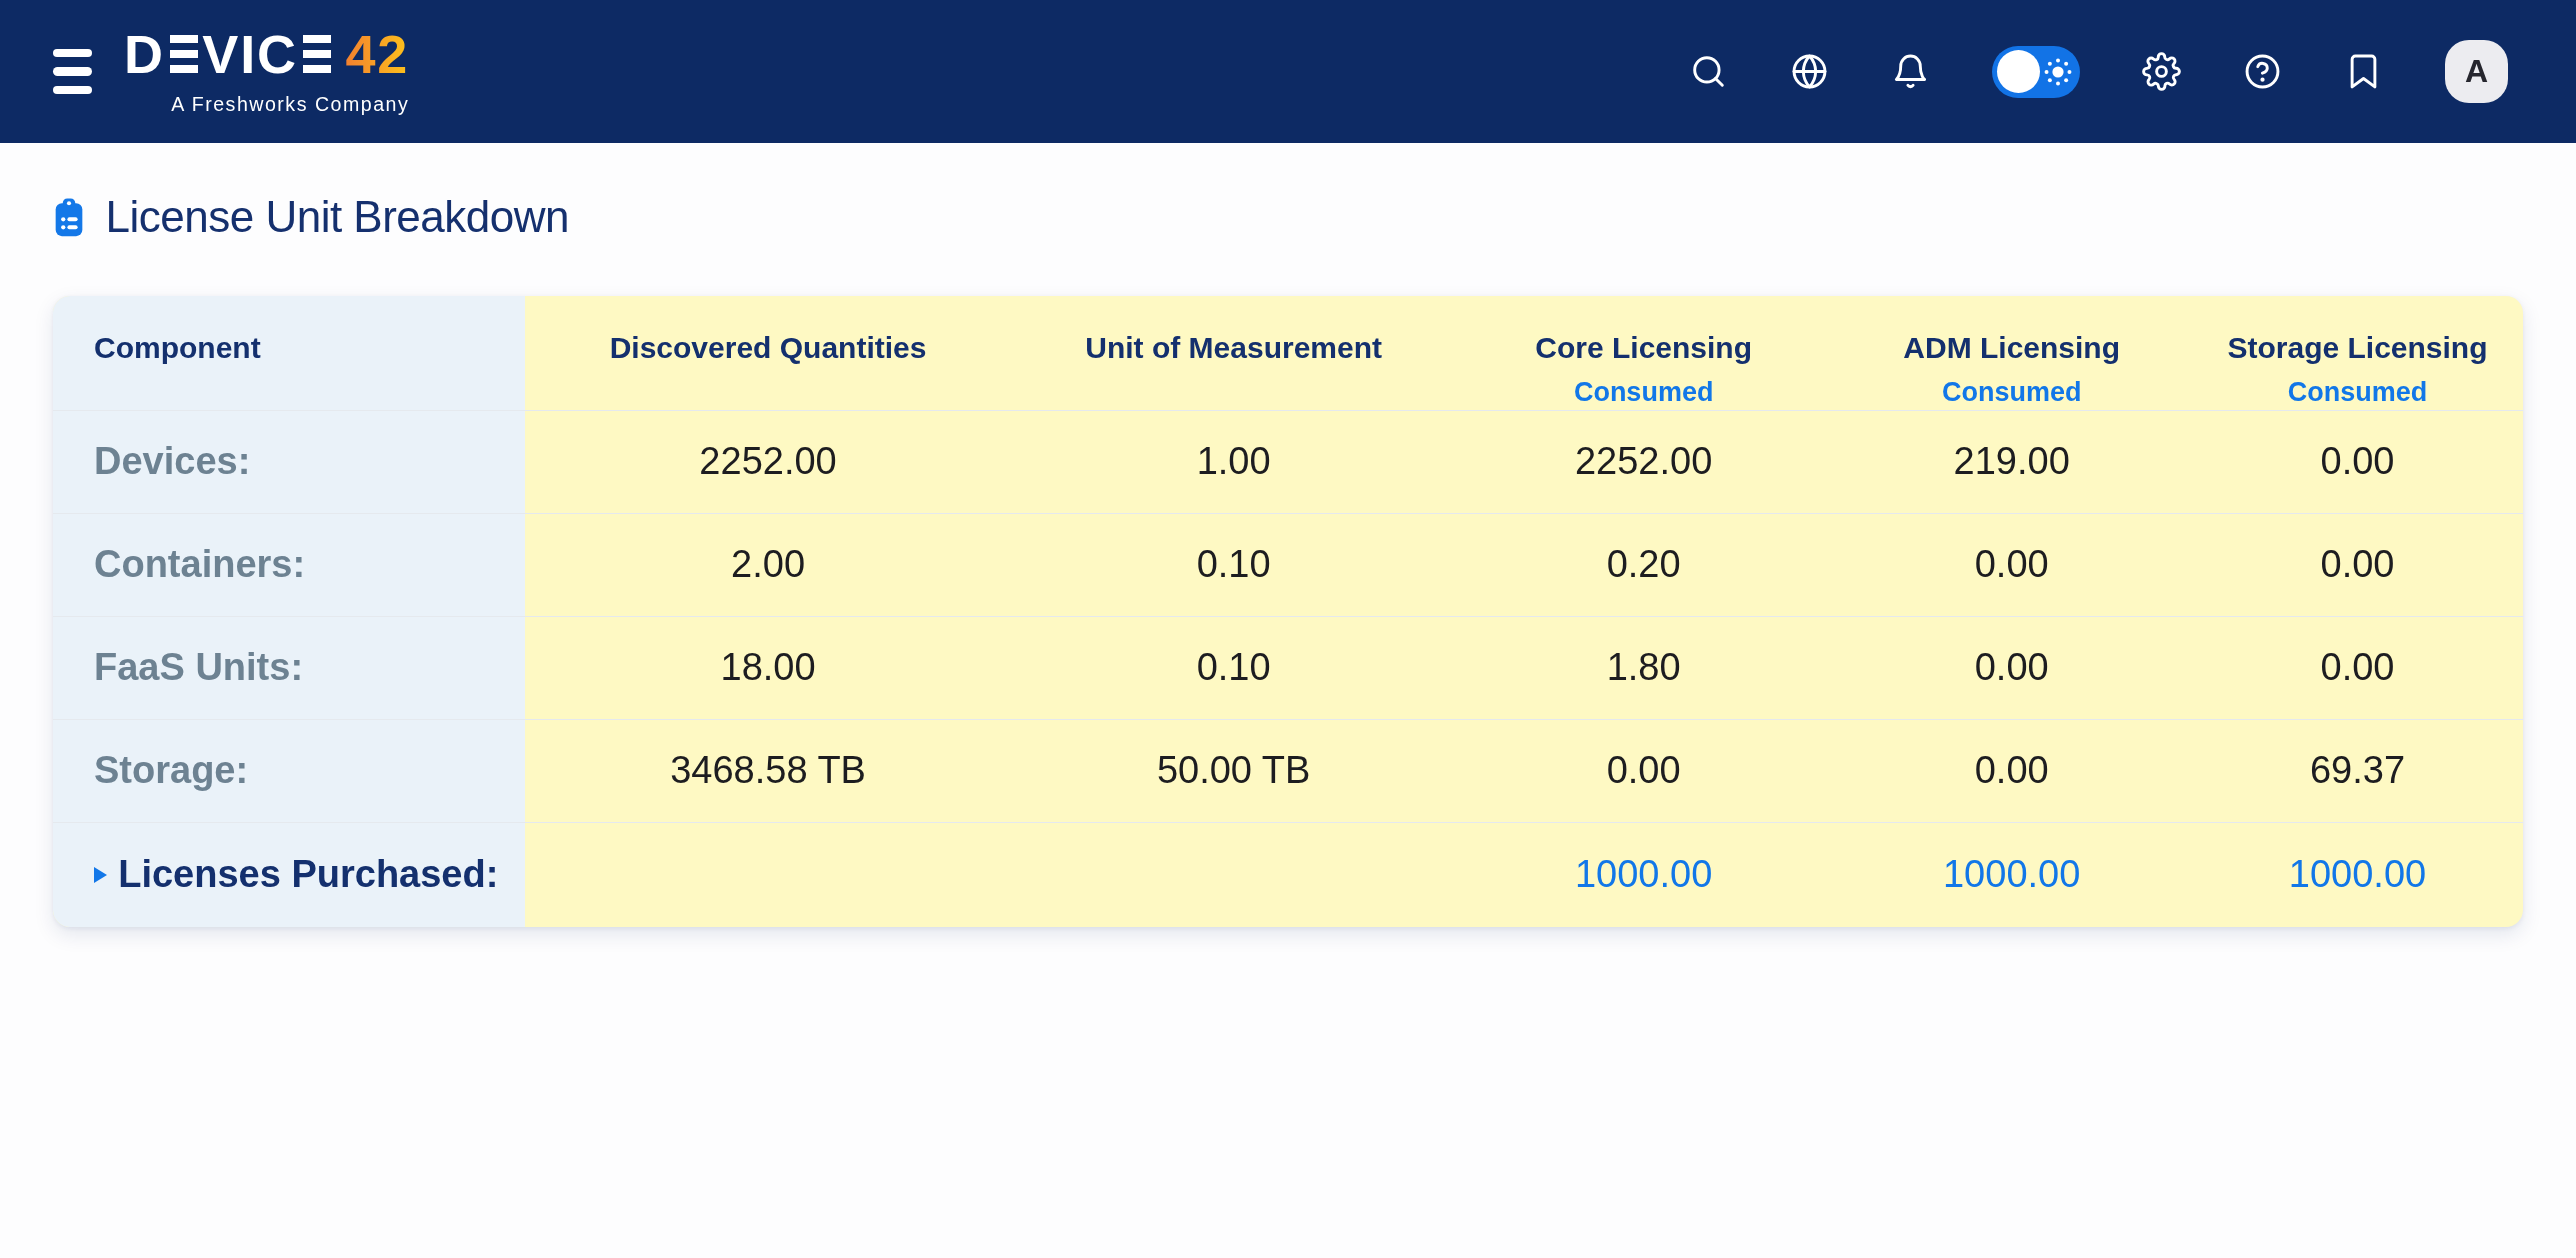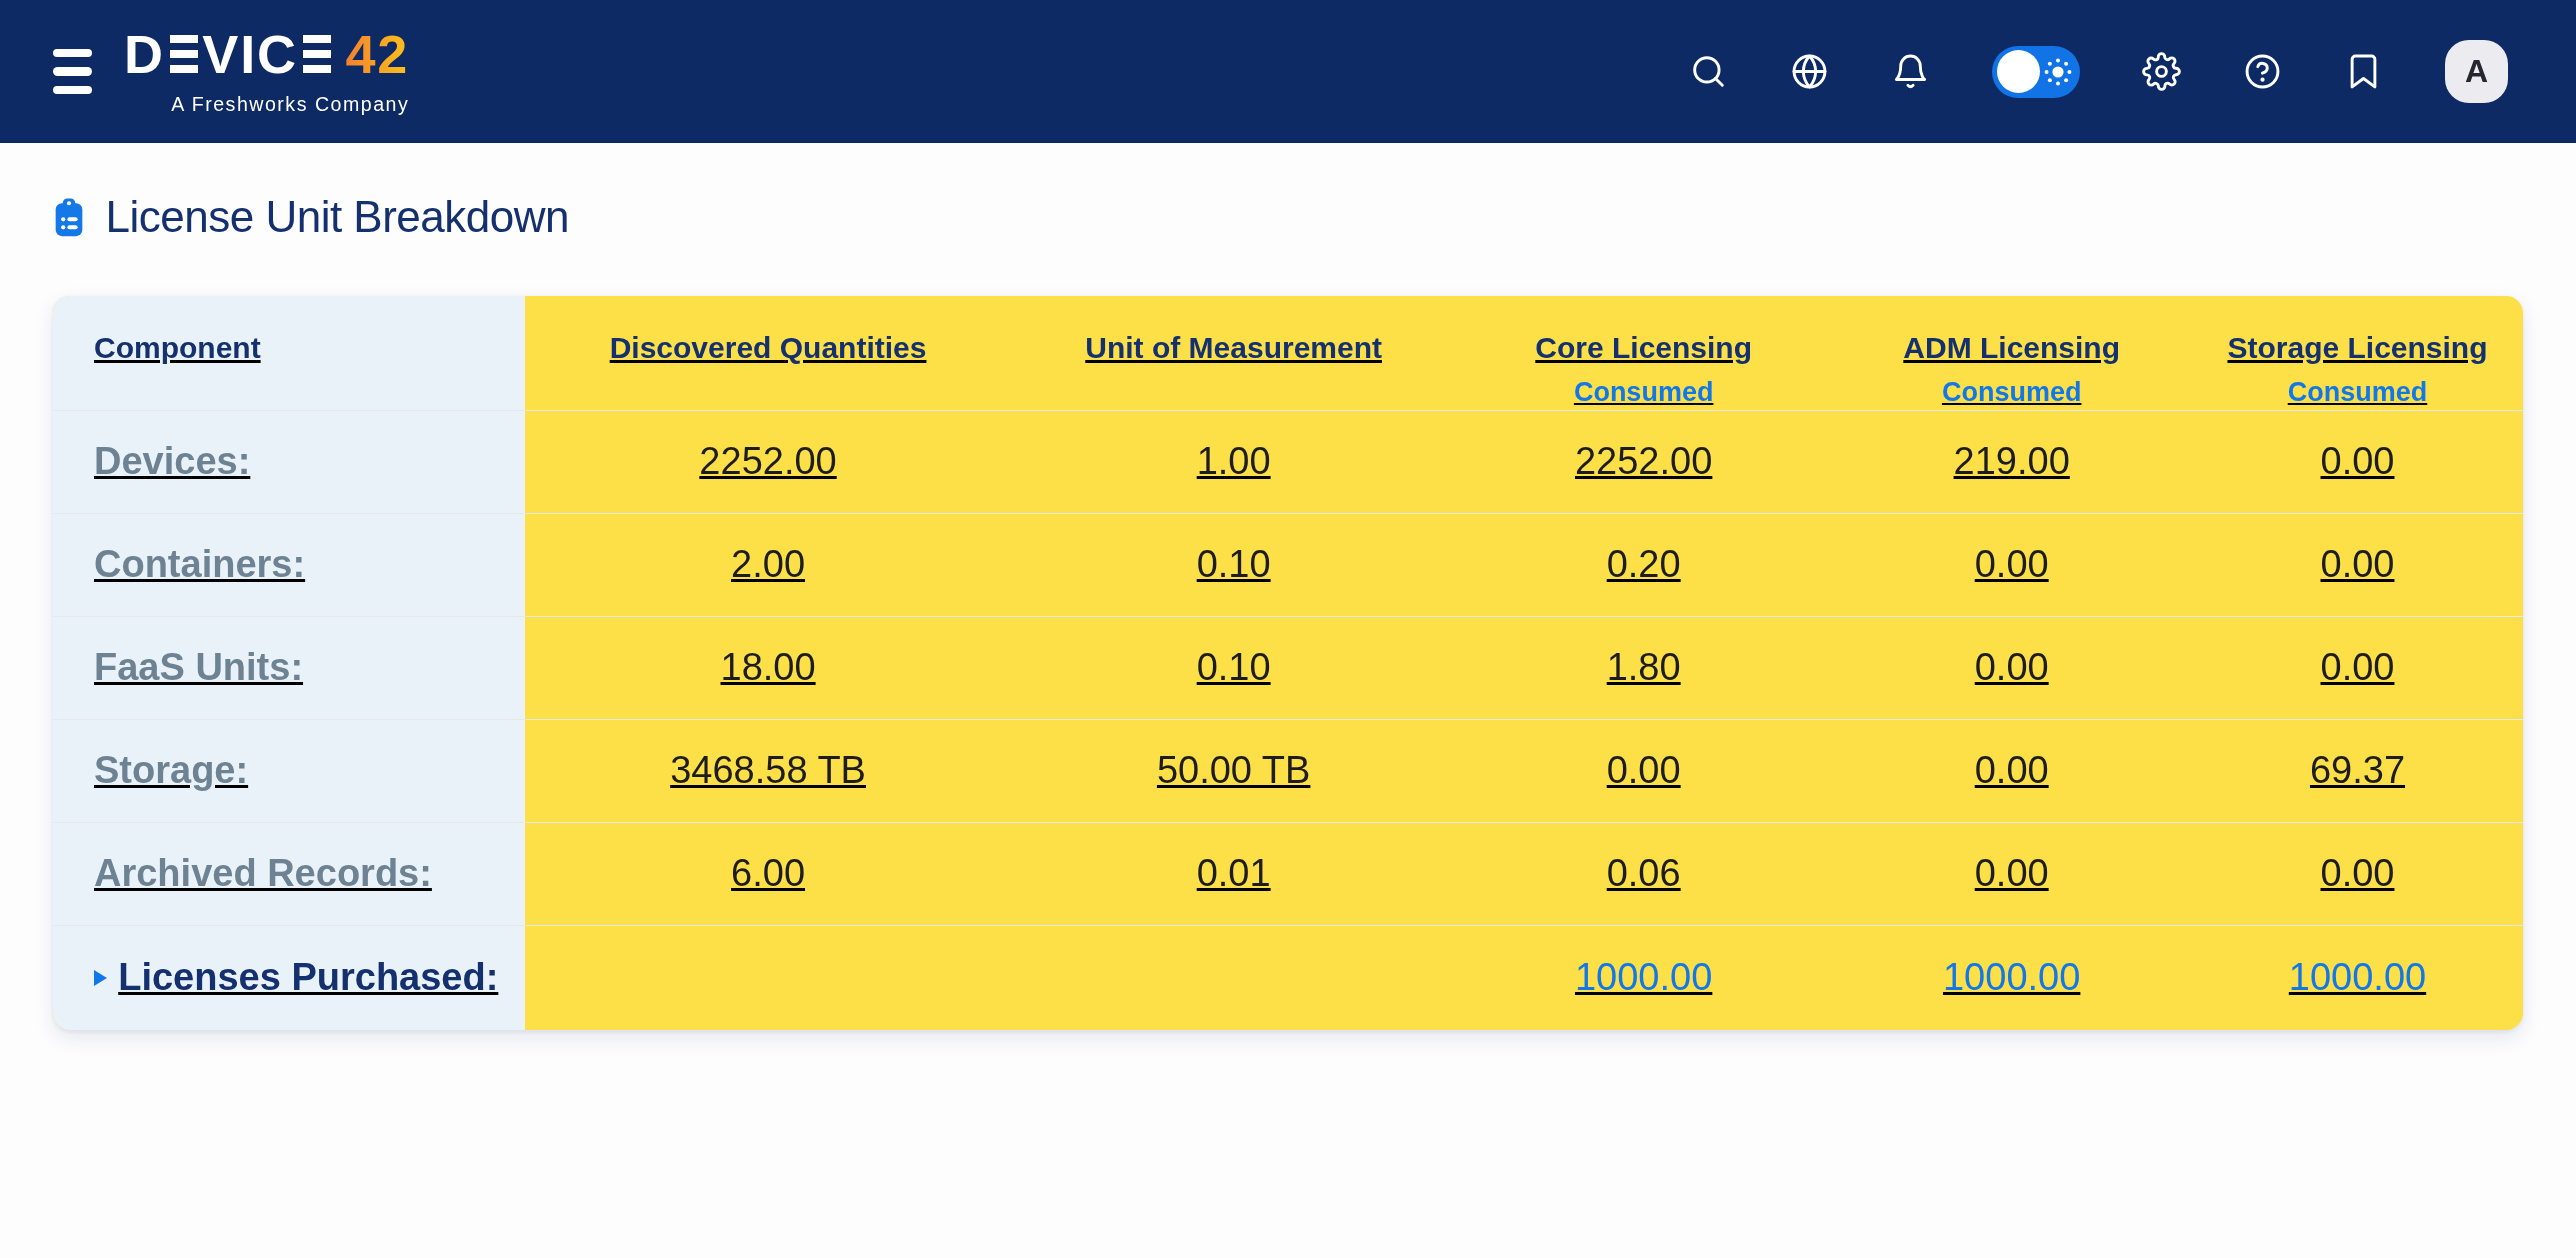--- a/index.html
+++ b/index.html
@@ -27,22 +27,22 @@
 
   .avatar { width:63px; height:63px; border-radius:38%; background:#ececf0; color:#26262e;
             display:flex; align-items:center; justify-content:center; font-size:32px; font-weight:700; cursor:pointer; }
 
   
   .main { padding:0 53px; }
   .page-title { margin-top:49px; display:flex; align-items:center; gap:20.5px; }
   .title-icon { width:32px; height:41px; }
   .title-text { font-size:44px; font-weight:400; color:#15306e; letter-spacing:-0.5px; }
 
-  .table-card { margin-top:54px; width:2470px; background:#fde047; border-radius:17px; overflow:hidden;
-                box-shadow:0 7.5px 20.5px rgba(13,42,100,0.10), 0 1.9px 4.7px rgba(13,42,100,0.06);text-decoration:underline; }
+  .table-card { margin-top:54px; width:2470px; background:#fef9c3; border-radius:17px; overflow:hidden;
+                box-shadow:0 7.5px 20.5px rgba(13,42,100,0.10), 0 1.9px 4.7px rgba(13,42,100,0.06); }
   table { width:100%; border-collapse:collapse; table-layout:fixed; }
   thead th { height:114px; vertical-align:top; padding-top:35px; font-size:30px; font-weight:700; color:#14306e; text-align:center; }
   thead th.first { text-align:left; padding-left:41px; background:#eaf2f9; }
   .sub { display:block; font-size:27px; font-weight:700; color:#1277e8; margin-top:12px; }
 
   tbody td { height:103px; border-top:1.9px solid #e5e9ee; font-size:38px; font-weight:500; color:#1d1d20; text-align:center; vertical-align:middle; }
   td.rowlabel { background:#eaf2f9; text-align:left; padding-left:41px; color:#6d8292; font-weight:700; }
 
   tr.totalrow td { height:105px; }
   tr.totalrow td.rowlabel { color:#14306e; cursor:pointer; }
@@ -206,28 +206,20 @@
           <td>0.00</td>
         </tr>
         <tr>
           <td class="rowlabel">Storage:</td>
           <td>3468.58 TB</td>
           <td>50.00 TB</td>
           <td>0.00</td>
           <td>0.00</td>
           <td>69.37</td>
         </tr>
-        <tr>
-          <td class="rowlabel">Archived Records:</td>
-          <td>6.00</td>
-          <td>0.01</td>
-          <td>0.06</td>
-          <td>0.00</td>
-          <td>0.00</td>
-        </tr>
         <tr class="totalrow">
           <td class="rowlabel">
             <span class="tri"></span><span>Licenses Purchased:</span>
           </td>
           <td class="val"></td>
           <td class="val"></td>
           <td class="val">1000.00</td>
           <td class="val">1000.00</td>
           <td class="val">1000.00</td>
         </tr>

